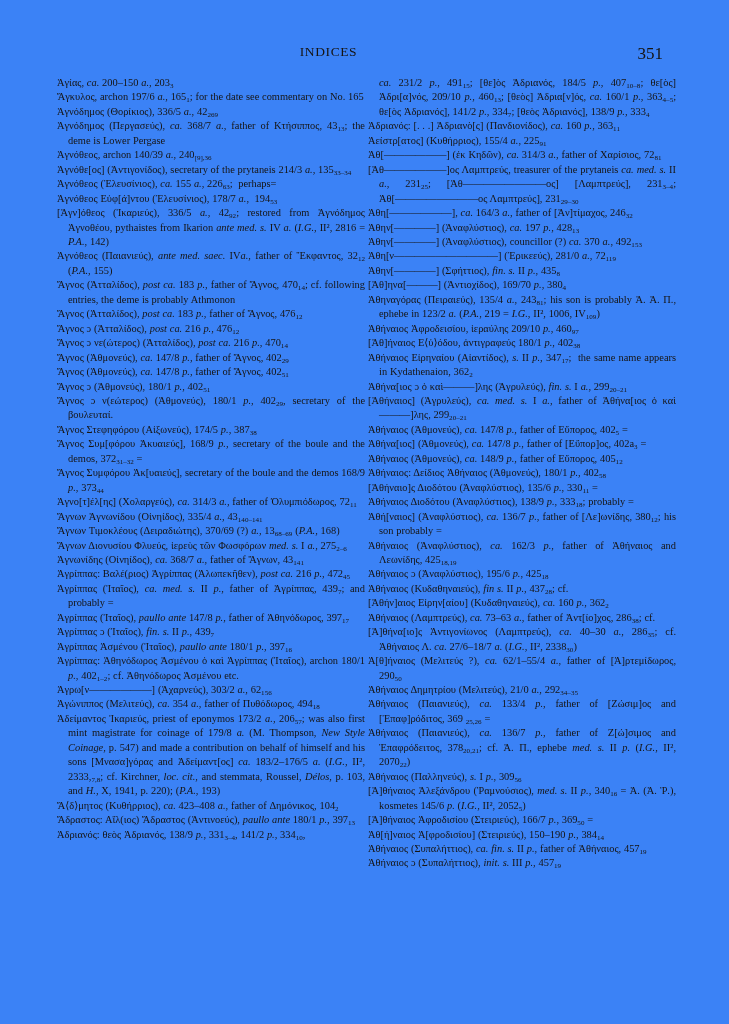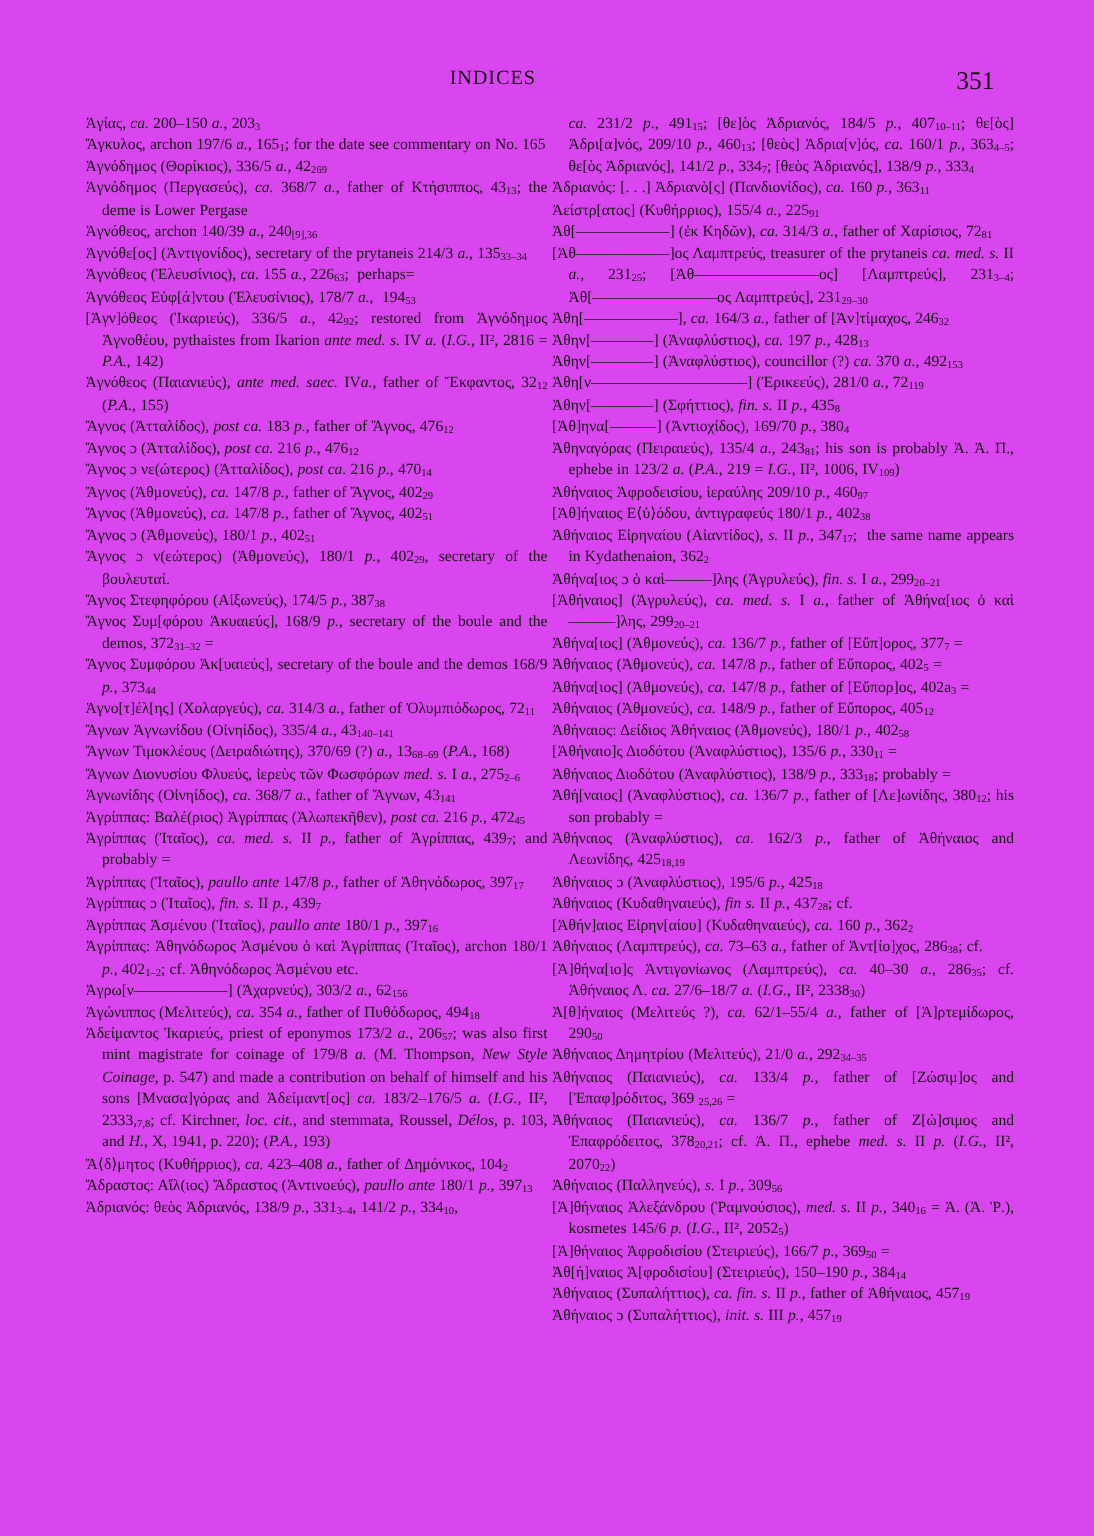--- a/index.html
+++ b/index.html
@@ -1,20 +1,20 @@
 <!DOCTYPE html>
 <html><head>
 <meta charset="utf-8">
 <style>
   html,body { margin:0; padding:0; background:#e8e6e0; }
   .page {
     position:relative;
     width:729px; height:1024px;
     margin:0 auto;
-    background:#d946ef;
+    background:#3b82f6;
     color:#161412;
     font-family:"Liberation Serif","DejaVu Serif",serif;
     overflow:hidden;
     box-sizing:border-box;
   }
   .running-head {
     position:absolute;
     top:44px; left:57px; right:43px;
     height:18px;
   }
@@ -70,20 +70,21 @@
         <div class="entry">Ἁγίας, <i>ca.</i> 200–150 <i>a.</i>, 203<sub>3</sub></div>
         <div class="entry">Ἄγκυλος, archon 197/6 <i>a.</i>, 165<sub>1</sub>; for the date see commentary on No. 165</div>
         <div class="entry">Ἁγνόδημος (Θορίκιος), 336/5 <i>a.</i>, 42<sub>269</sub></div>
         <div class="entry">Ἁγνόδημος (Περγασεύς), <i>ca.</i> 368/7 <i>a.</i>, father of Κτήσιππος, 43<sub>13</sub>; the deme is Lower Pergase</div>
         <div class="entry">Ἁγνόθεος, archon 140/39 <i>a.</i>, 240<sub>[9],36</sub></div>
         <div class="entry">Ἁγνόθε[ος] (Ἀντιγονίδος), secretary of the prytaneis 214/3 <i>a.</i>, 135<sub>33–34</sub></div>
         <div class="entry">Ἁγνόθεος (Ἐλευσίνιος), <i>ca.</i> 155 <i>a.</i>, 226<sub>63</sub>;&nbsp; perhaps=</div>
         <div class="entry">Ἁγνόθεος Εὐφ[ά]ντου (Ἐλευσίνιος), 178/7 <i>a.</i>,&nbsp; 194<sub>53</sub></div>
         <div class="entry">[Ἁγν]όθεος (Ἰκαριεύς), 336/5 <i>a.</i>, 42<sub>92</sub>; restored from Ἁγνόδημος Ἁγνοθέου, pythaistes from Ikarion <i>ante med. s.</i> IV <i>a.</i> (<i>I.G.</i>, II², 2816 = <i>P.A.</i>, 142)</div>
         <div class="entry">Ἁγνόθεος (Παιανιεύς), <i>ante med. saec.</i> IV<i>a.</i>, father of Ἔκφαντος, 32<sub>12</sub> (<i>P.A.</i>, 155)</div>
+        <div class="entry">Ἄγνος (Ἀτταλίδος), <i>post ca.</i> 183 <i>p.</i>, father of Ἄγνος, 470<sub>14</sub>; cf. following entries, the deme is probably Athmonon</div>
         <div class="entry">Ἄγνος (Ἀτταλίδος), <i>post ca.</i> 183 <i>p.</i>, father of Ἄγνος, 476<sub>12</sub></div>
         <div class="entry">Ἄγνος ɔ (Ἀτταλίδος), <i>post ca.</i> 216 <i>p.</i>, 476<sub>12</sub></div>
         <div class="entry">Ἄγνος ɔ νε(ώτερος) (Ἀτταλίδος), <i>post ca.</i> 216 <i>p.</i>, 470<sub>14</sub></div>
         <div class="entry">Ἄγνος (Ἀθμονεύς), <i>ca.</i> 147/8 <i>p.</i>, father of Ἄγνος, 402<sub>29</sub></div>
         <div class="entry">Ἄγνος (Ἀθμονεύς), <i>ca.</i> 147/8 <i>p.</i>, father of Ἄγνος, 402<sub>51</sub></div>
         <div class="entry">Ἄγνος ɔ (Ἀθμονεύς), 180/1 <i>p.</i>, 402<sub>51</sub></div>
         <div class="entry">Ἄγνος ɔ ν(εώτερος) (Ἀθμονεύς), 180/1 <i>p.</i>, 402<sub>29</sub>, secretary of the βουλευταί.</div>
         <div class="entry">Ἄγνος Στεφηφόρου (Αἰξωνεύς), 174/5 <i>p.</i>, 387<sub>38</sub></div>
         <div class="entry">Ἄγνος Συμ[φόρου Ἀκυαιεύς], 168/9 <i>p.</i>, secretary of the boule and the demos, 372<sub>31–32</sub> =</div>
         <div class="entry">Ἄγνος Συμφόρου Ἀκ[υαιεύς], secretary of the boule and the demos 168/9 <i>p.</i>, 373<sub>44</sub></div>
@@ -99,38 +100,37 @@
         <div class="entry">Ἀγρίππας Ἀσμένου (Ἰταῖος), <i>paullo ante</i> 180/1 <i>p.</i>, 397<sub>16</sub></div>
         <div class="entry">Ἀγρίππας: Ἀθηνόδωρος Ἀσμένου ὁ καὶ Ἀγρίππας (Ἰταῖος), archon 180/1 <i>p.</i>, 402<sub>1–2</sub>; cf. Ἀθηνόδωρος Ἀσμένου etc.</div>
         <div class="entry">Ἀγρω[ν——————] (Ἀχαρνεύς), 303/2 <i>a.</i>, 62<sub>156</sub></div>
         <div class="entry">Ἀγώνιππος (Μελιτεύς), <i>ca.</i> 354 <i>a.</i>, father of Πυθόδωρος, 494<sub>18</sub></div>
         <div class="entry">Ἀδείμαντος Ἰκαριεύς, priest of eponymos 173/2 <i>a.</i>, 206<sub>57</sub>; was also first mint magistrate for coinage of 179/8 <i>a.</i> (M. Thompson, <i>New Style Coinage</i>, p. 547) and made a contribution on behalf of himself and his sons [Μνασα]γόρας and Ἀδείμαντ[ος] <i>ca.</i> 183/2–176/5 <i>a.</i> (<i>I.G.</i>, II², 2333,<sub>7,8</sub>; cf. Kirchner, <i>loc. cit.</i>, and stemmata, Roussel, <i>Délos</i>, p. 103, and <i>H.</i>, X, 1941, p. 220); (<i>P.A.</i>, 193)</div>
         <div class="entry">Ἄ⟨δ⟩μητος (Κυθήρριος), <i>ca.</i> 423–408 <i>a.</i>, father of Δημόνικος, 104<sub>2</sub></div>
         <div class="entry">Ἄδραστος: Αἴλ(ιος) Ἄδραστος (Ἀντινοεύς), <i>paullo ante</i> 180/1 <i>p.</i>, 397<sub>13</sub></div>
         <div class="entry">Ἀδριανός: θεὸς Ἀδριανός, 138/9 <i>p.</i>, 331<sub>3–4</sub>, 141/2 <i>p.</i>, 334<sub>10</sub>,</div>
       </div>
     <div class="col" id="col-right">
-        <div class="entry cont"><i>ca.</i> 231/2 <i>p.</i>, 491<sub>15</sub>; [θε]ὸς Ἀδριανός, 184/5 <i>p.</i>, 407<sub>10–11</sub>; θε[ὸς] Ἀδρι[α]νός, 209/10 <i>p.</i>, 460<sub>13</sub>; [θεὸς] Ἀδρια[ν]ός, <i>ca.</i> 160/1 <i>p.</i>, 363<sub>4–5</sub>; θε[ὸς Ἀδριανός], 141/2 <i>p.</i>, 334<sub>7</sub>; [θεὸς Ἀδριανός], 138/9 <i>p.</i>, 333<sub>4</sub></div>
+        <div class="entry cont"><i>ca.</i> 231/2 <i>p.</i>, 491<sub>15</sub>; [θε]ὸς Ἀδριανός, 184/5 <i>p.</i>, 407<sub>10–8</sub>; θε[ὸς] Ἀδρι[α]νός, 209/10 <i>p.</i>, 460<sub>13</sub>; [θεὸς] Ἀδρια[ν]ός, <i>ca.</i> 160/1 <i>p.</i>, 363<sub>4–5</sub>; θε[ὸς Ἀδριανός], 141/2 <i>p.</i>, 334<sub>7</sub>; [θεὸς Ἀδριανός], 138/9 <i>p.</i>, 333<sub>4</sub></div>
         <div class="entry">Ἀδριανός: [. . .] Ἀδριανὸ[ς] (Πανδιονίδος), <i>ca.</i> 160 <i>p.</i>, 363<sub>11</sub></div>
         <div class="entry">Ἀείστρ[ατος] (Κυθήρριος), 155/4 <i>a.</i>, 225<sub>91</sub></div>
         <div class="entry">Ἀθ[——————] (ἐκ Κηδῶν), <i>ca.</i> 314/3 <i>a.</i>, father of Χαρίσιος, 72<sub>81</sub></div>
         <div class="entry">[Ἀθ——————]ος Λαμπτρεύς, treasurer of the prytaneis <i>ca. med. s.</i> II <i>a.</i>, 231<sub>25</sub>; [Ἀθ————————ος] [Λαμπτρεύς], 231<sub>3–4</sub>; Ἀθ[————————ος Λαμπτρεύς], 231<sub>29–30</sub></div>
         <div class="entry">Ἀθη[——————], <i>ca.</i> 164/3 <i>a.</i>, father of [Ἀν]τίμαχος, 246<sub>32</sub></div>
         <div class="entry">Ἀθην[————] (Ἀναφλύστιος), <i>ca.</i> 197 <i>p.</i>, 428<sub>13</sub></div>
         <div class="entry">Ἀθην[————] (Ἀναφλύστιος), councillor (?) <i>ca.</i> 370 <i>a.</i>, 492<sub>153</sub></div>
         <div class="entry">Ἀθη[ν——————————] (Ἐρικεεύς), 281/0 <i>a.</i>, 72<sub>119</sub></div>
         <div class="entry">Ἀθην[————] (Σφήττιος), <i>fin. s.</i> II <i>p.</i>, 435<sub>8</sub></div>
         <div class="entry">[Ἀθ]ηνα[———] (Ἀντιοχίδος), 169/70 <i>p.</i>, 380<sub>4</sub></div>
         <div class="entry">Ἀθηναγόρας (Πειραιεύς), 135/4 <i>a.</i>, 243<sub>81</sub>; his son is probably Ἀ. Ἀ. Π., ephebe in 123/2 <i>a.</i> (<i>P.A.</i>, 219 = <i>I.G.</i>, II², 1006, IV<sub>109</sub>)</div>
         <div class="entry">Ἀθήναιος Ἀφροδεισίου, ἱεραύλης 209/10 <i>p.</i>, 460<sub>97</sub></div>
         <div class="entry">[Ἀθ]ήναιος Ε⟨ὐ⟩όδου, ἀντιγραφεύς 180/1 <i>p.</i>, 402<sub>38</sub></div>
         <div class="entry">Ἀθήναιος Εἰρηναίου (Αἰαντίδος), <i>s.</i> II <i>p.</i>, 347<sub>17</sub>;&nbsp; the same name appears in Kydathenaion, 362<sub>2</sub></div>
         <div class="entry">Ἀθήνα[ιος ɔ ὁ καὶ———]λης (Ἀγρυλεύς), <i>fin. s.</i> I <i>a.</i>, 299<sub>20–21</sub></div>
         <div class="entry">[Ἀθήναιος] (Ἀγρυλεύς), <i>ca. med. s.</i> I <i>a.</i>, father of Ἀθήνα[ιος ὁ καὶ———]λης, 299<sub>20–21</sub></div>
-        <div class="entry">Ἀθήνα[ιος] (Ἀθμονεύς), <i>ca.</i> 136/7 <i>p.</i>, father of [Εὔπ]ορος, 377<sub>7</sub> =</div>
         <div class="entry">Ἀθήναιος (Ἀθμονεύς), <i>ca.</i> 147/8 <i>p.</i>, father of Εὔπορος, 402<sub>5</sub> =</div>
         <div class="entry">Ἀθήνα[ιος] (Ἀθμονεύς), <i>ca.</i> 147/8 <i>p.</i>, father of [Εὔπορ]ος, 402a<sub>3</sub> =</div>
         <div class="entry">Ἀθήναιος (Ἀθμονεύς), <i>ca.</i> 148/9 <i>p.</i>, father of Εὔπορος, 405<sub>12</sub></div>
         <div class="entry">Ἀθήναιος: Δείδιος Ἀθήναιος (Ἀθμονεύς), 180/1 <i>p.</i>, 402<sub>58</sub></div>
         <div class="entry">[Ἀθήναιο]ς Διοδότου (Ἀναφλύστιος), 135/6 <i>p.</i>, 330<sub>11</sub> =</div>
         <div class="entry">Ἀθήναιος Διοδότου (Ἀναφλύστιος), 138/9 <i>p.</i>, 333<sub>18</sub>; probably =</div>
         <div class="entry">Ἀθή[ναιος] (Ἀναφλύστιος), <i>ca.</i> 136/7 <i>p.</i>, father of [Λε]ωνίδης, 380<sub>12</sub>; his son probably =</div>
         <div class="entry">Ἀθήναιος (Ἀναφλύστιος), <i>ca.</i> 162/3 <i>p.</i>, father of Ἀθήναιος and Λεωνίδης, 425<sub>18,19</sub></div>
         <div class="entry">Ἀθήναιος ɔ (Ἀναφλύστιος), 195/6 <i>p.</i>, 425<sub>18</sub></div>
         <div class="entry">Ἀθήναιος (Κυδαθηναιεύς), <i>fin s.</i> II <i>p.</i>, 437<sub>28</sub>; cf.</div>

